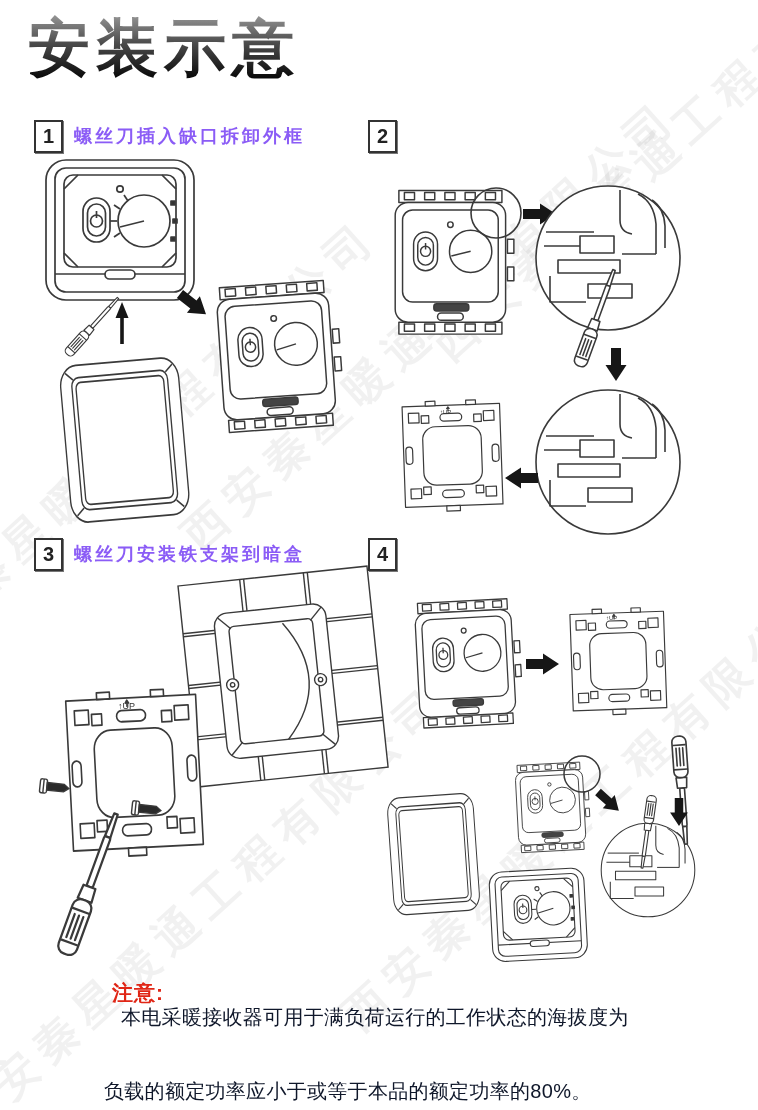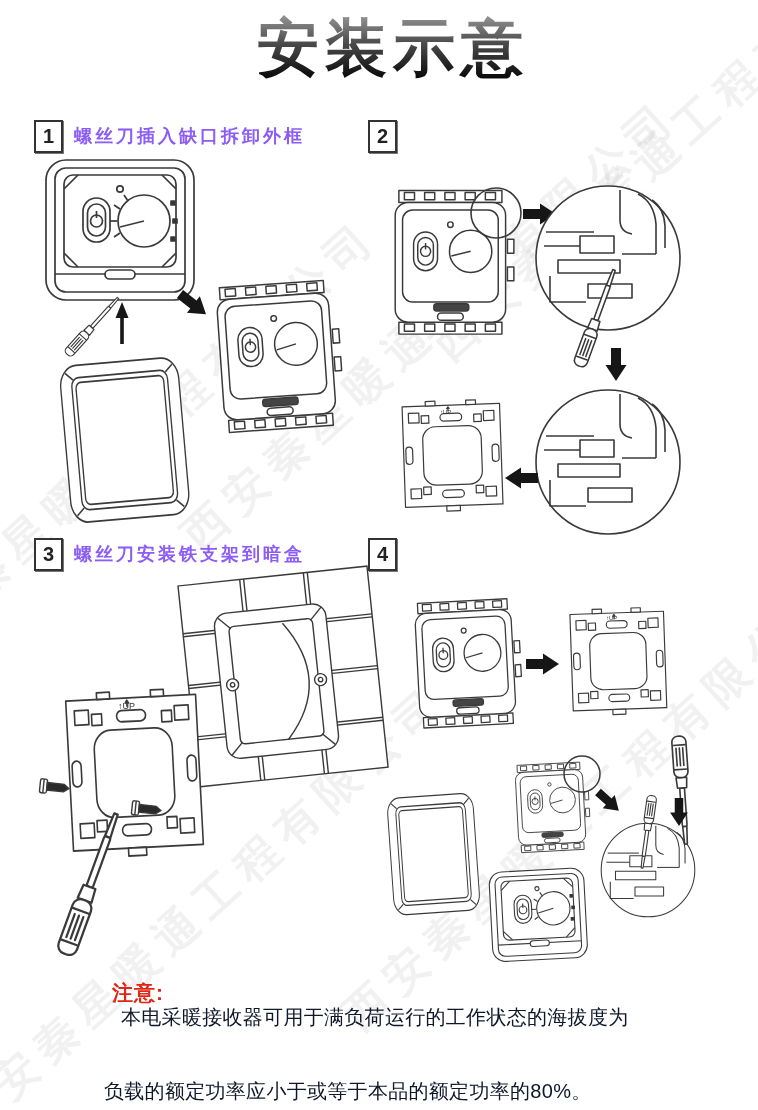--- a/index.html
+++ b/index.html
@@ -1,19 +1,19 @@
 <!DOCTYPE html>
 <html><head>
 <meta charset="utf-8">
 <style>
   html,body{margin:0;padding:0;background:#fff;font-family:"Liberation Sans",sans-serif;}
   #page{position:relative;width:758px;height:1110px;background:#fff;overflow:hidden;}
   .wm{position:absolute;font-size:44px;font-weight:bold;letter-spacing:10px;color:rgba(125,125,125,0.11);
       transform:rotate(-42deg);transform-origin:left top;white-space:nowrap;pointer-events:none;}
-  #title{position:absolute;top:12px;left:0;width:758px;text-align:center;text-indent:28px;
+  #title{position:absolute;top:12px;left:0;width:758px;text-align:left;text-indent:28px;
          font-size:62px;font-weight:bold;letter-spacing:6px;line-height:1.15;
          background:linear-gradient(180deg,#9d9d9d 0%,#4a4a4a 45%,#000 100%);
          -webkit-background-clip:text;background-clip:text;color:transparent;-webkit-text-fill-color:transparent;}
   .step-head{position:absolute;display:flex;gap:11px;align-items:flex-start;}
   .nbox{width:25px;height:29px;border:2px solid #333;display:flex;align-items:center;justify-content:center;
         font-size:20px;font-weight:bold;color:#222;flex:none;background:#fff;box-shadow:1px 1px 0 #777;}
   .cap{font-size:18px;font-weight:600;color:#8b5cf6;letter-spacing:3px;line-height:25px;padding-top:4px;}
   svg.art{position:absolute;overflow:visible;}
   #note-label{position:absolute;left:100px;top:979px;font-size:21px;font-weight:bold;color:#e02616;letter-spacing:1px;margin-left:12px;}
   .note-line{position:absolute;left:104px;font-size:20px;color:#0f172a;white-space:nowrap;letter-spacing:0.3px;}

